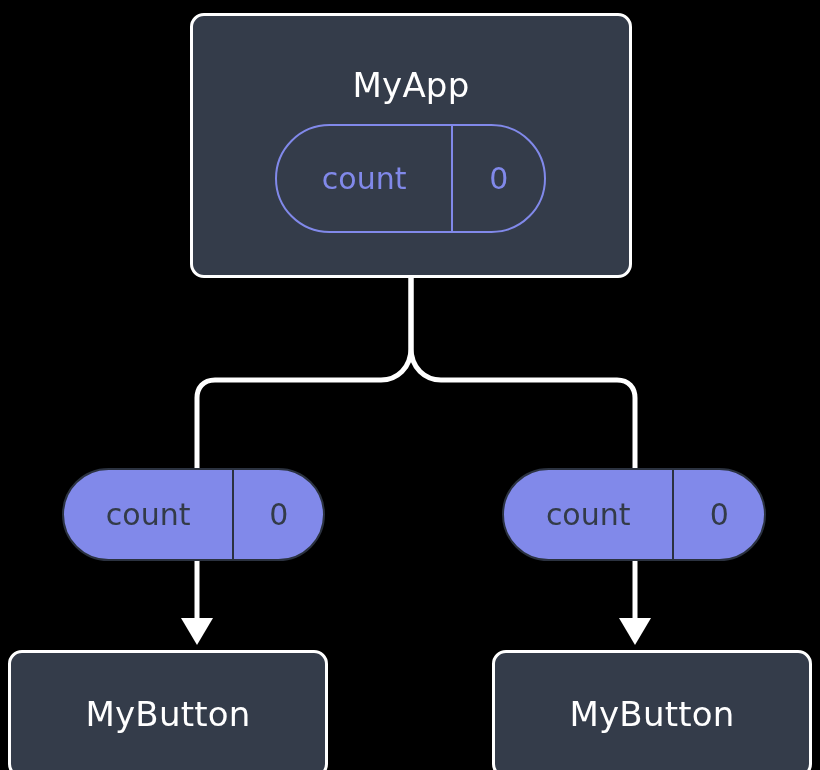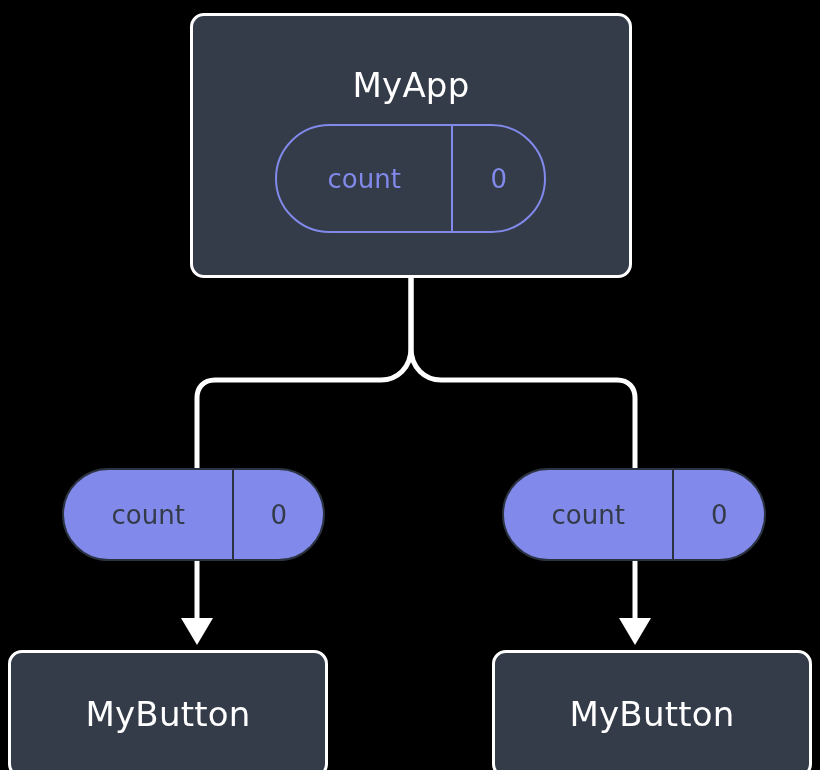--- a/index.html
+++ b/index.html
@@ -85,21 +85,21 @@
     display: flex;
     align-items: stretch;
     border-radius: 999px;
     z-index: 3;
   }
   .state-pill .pill-key,
   .state-pill .pill-val {
     display: flex;
     align-items: center;
     justify-content: center;
-    font-size: 26px;
+    font-size: 30px;
     line-height: 1;
     white-space: nowrap;
     box-sizing: border-box;
   }
 
   
   .pill-outline {
     border: 2px solid #8189ea;
     background: transparent;
   }

